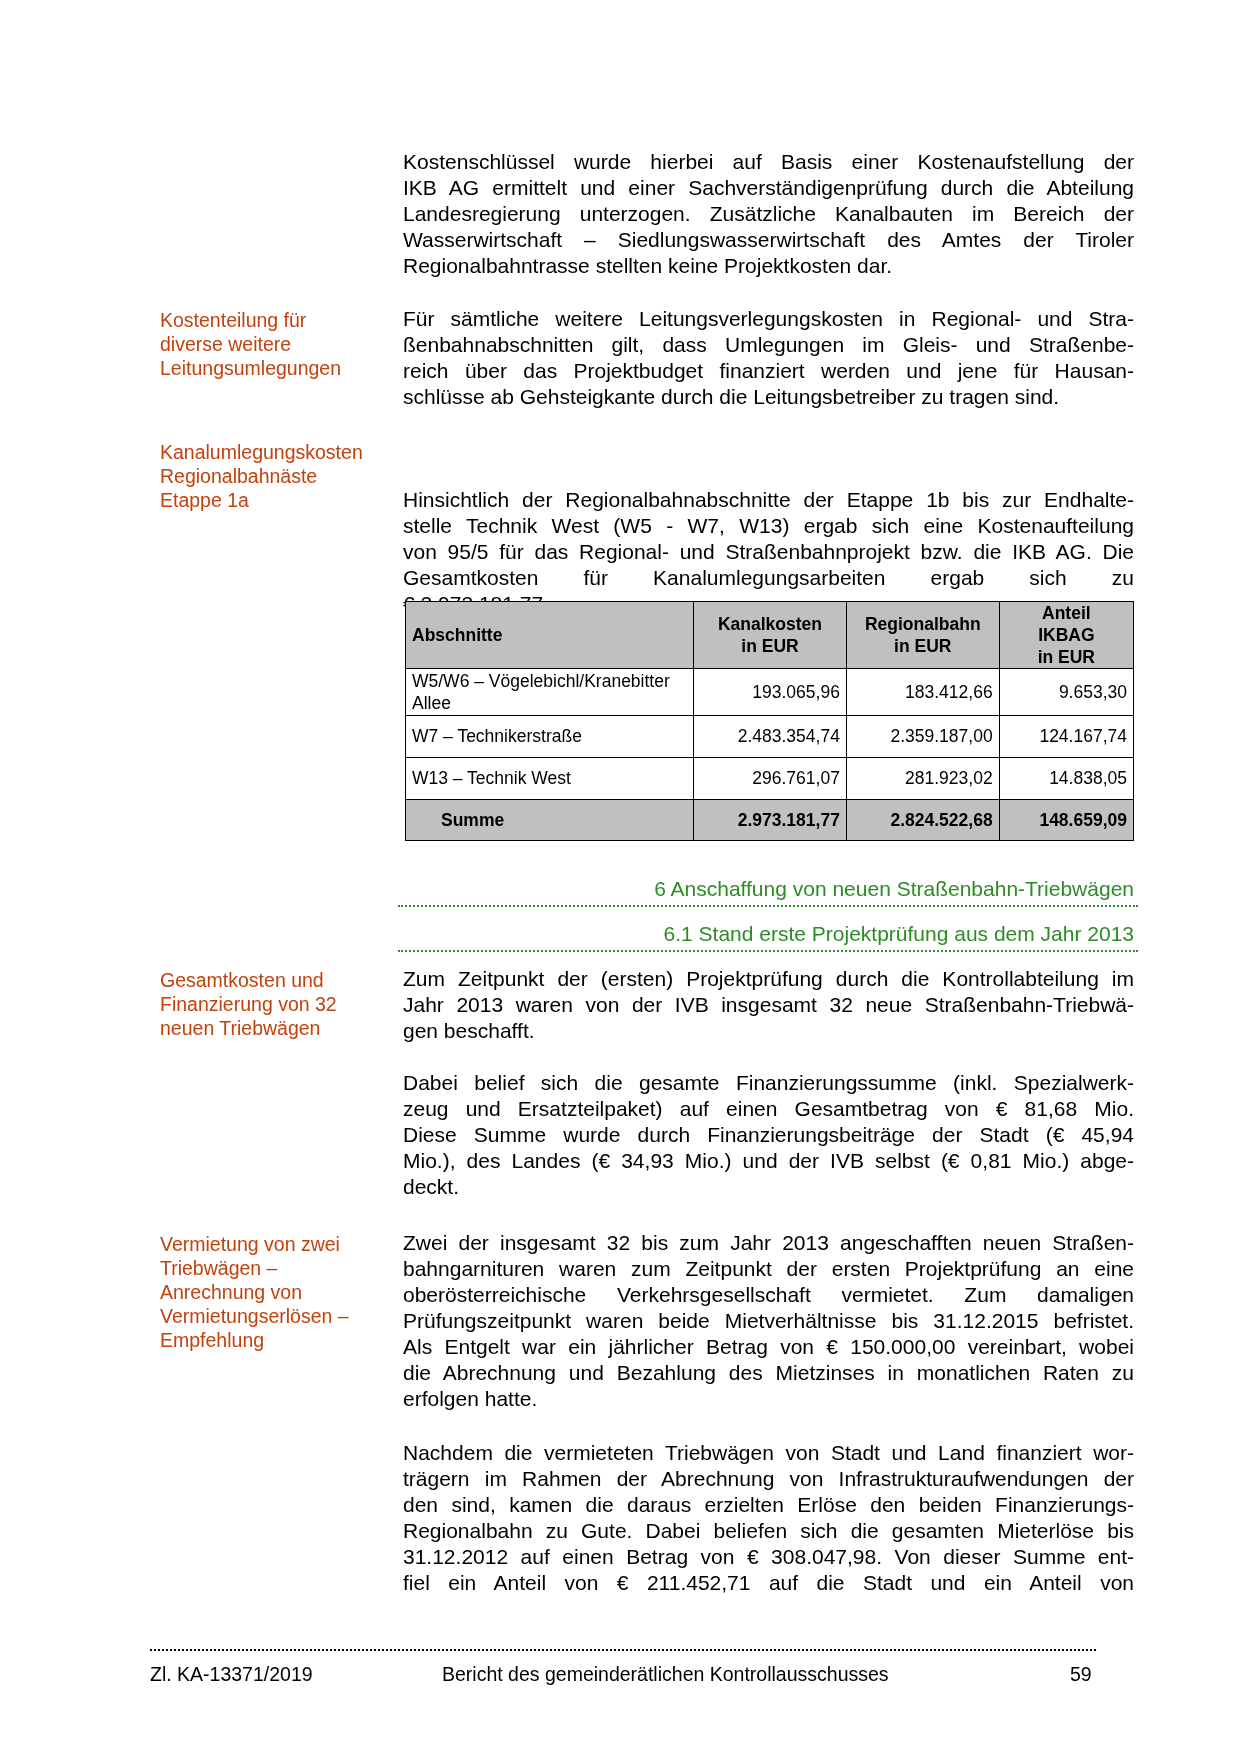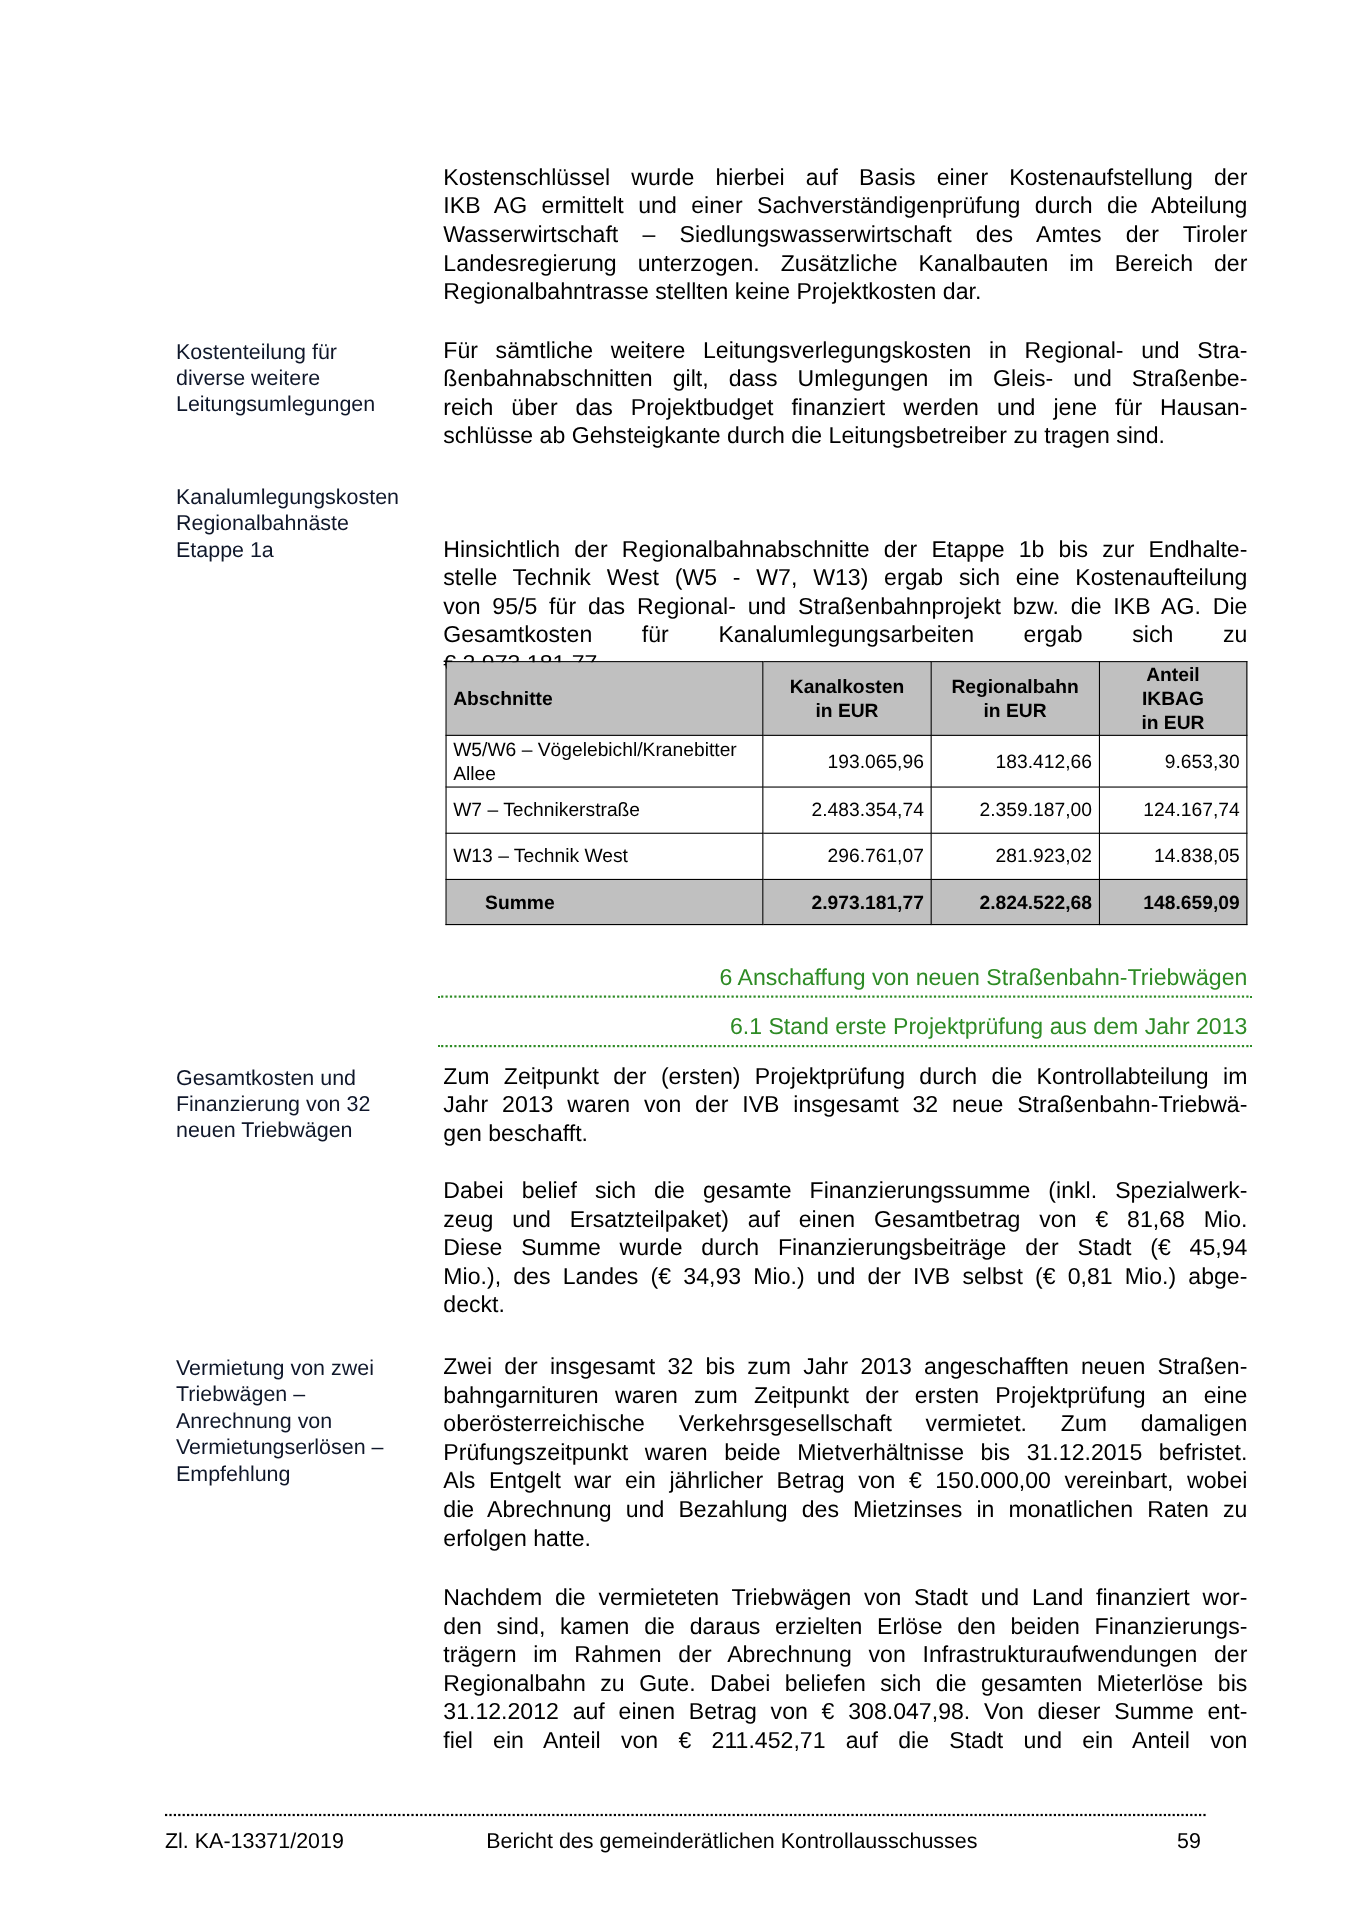--- a/index.html
+++ b/index.html
@@ -1,18 +1,18 @@
 <!DOCTYPE html>
 <html><head>
 <meta charset="utf-8">
 <style>
   html, body { margin: 0; padding: 0; background: #ffffff; }
   body { width: 1241px; height: 1754px; position: relative; overflow: hidden;
          font-family: "Liberation Sans", sans-serif; color: #000; }
-  .margin-note { position: absolute; left: 160px; width: 220px; color: #0f172a;
+  .margin-note { position: absolute; left: 160px; width: 220px; color: #c2410c;
                  font-size: 19.5px; line-height: 24px; }
   .para { position: absolute; left: 403px; width: 731px; font-size: 21px; line-height: 26px;
           text-align: justify; hyphens: manual; }
   .para span.line { display: block; text-align: justify; text-align-last: justify; height: 26px; }
   .para span.line.last { text-align-last: left; }
   table.data { position: absolute; left: 405px; top: 601px; width: 729px; border-collapse: collapse;
                font-size: 17.5px; }
   table.data td, table.data th { border: 1.5px solid #000; padding: 0 6px; }
   table.data th { background: #c0c0c0; font-weight: bold; height: 66px; line-height: 22px; }
   table.data th.left { text-align: left; }
@@ -25,22 +25,22 @@
   .dotline { position: absolute; left: 398px; width: 740px; border-top: 2px dotted #2e8b25; height: 0; }
   .footer-line { position: absolute; left: 150px; width: 946px; top: 1649px; border-top: 2px dotted #000; }
   .footer { position: absolute; top: 1663px; font-size: 19.5px; white-space: nowrap; }
 </style>
 </head>
 <body>
 
 <div class="para" style="top:149px;">
   <span class="line">Kostenschlüssel wurde hierbei auf Basis einer Kostenaufstellung der</span>
   <span class="line">IKB AG ermittelt und einer Sachverständigenprüfung durch die Abteilung</span>
+  <span class="line">Landesregierung unterzogen. Zusätzliche Kanalbauten im Bereich der</span>
   <span class="line">Wasserwirtschaft – Siedlungswasserwirtschaft des Amtes der Tiroler</span>
-  <span class="line">Landesregierung unterzogen. Zusätzliche Kanalbauten im Bereich der</span>
   <span class="line last">Regionalbahntrasse stellten keine Projektkosten dar.</span>
 </div>
 
 <div class="margin-note" style="top:308px;">
   <div>Kostenteilung für</div>
   <div>diverse weitere</div>
   <div>Leitungsumlegungen</div>
 </div>
 <div class="para" style="top:306px;">
   <span class="line">Für sämtliche weitere Leitungsverlegungskosten in Regional- und Stra-</span>
@@ -135,22 +135,22 @@
   <span class="line">Zwei der insgesamt 32 bis zum Jahr 2013 angeschafften neuen Straßen-</span>
   <span class="line">bahngarnituren waren zum Zeitpunkt der ersten Projektprüfung an eine</span>
   <span class="line">oberösterreichische Verkehrsgesellschaft vermietet. Zum damaligen</span>
   <span class="line">Prüfungszeitpunkt waren beide Mietverhältnisse bis 31.12.2015 befristet.</span>
   <span class="line">Als Entgelt war ein jährlicher Betrag von € 150.000,00 vereinbart, wobei</span>
   <span class="line">die Abrechnung und Bezahlung des Mietzinses in monatlichen Raten zu</span>
   <span class="line last">erfolgen hatte.</span>
 </div>
 <div class="para" style="top:1440px;">
   <span class="line">Nachdem die vermieteten Triebwägen von Stadt und Land finanziert wor-</span>
+  <span class="line">trägern im Rahmen der Abrechnung von Infrastrukturaufwendungen der</span>
   <span class="line">den sind, kamen die daraus erzielten Erlöse den beiden Finanzierungs-</span>
-  <span class="line">trägern im Rahmen der Abrechnung von Infrastrukturaufwendungen der</span>
   <span class="line">Regionalbahn zu Gute. Dabei beliefen sich die gesamten Mieterlöse bis</span>
   <span class="line">31.12.2012 auf einen Betrag von € 308.047,98. Von dieser Summe ent-</span>
   <span class="line">fiel ein Anteil von € 211.452,71 auf die Stadt und ein Anteil von</span>
 </div>
 
 <div class="footer-line"></div>
 <div class="footer" style="left:150px;">Zl. KA-13371/2019</div>
 <div class="footer" style="left:442px;">Bericht des gemeinderätlichen Kontrollausschusses</div>
 <div class="footer" style="left:1070px;">59</div>
 

